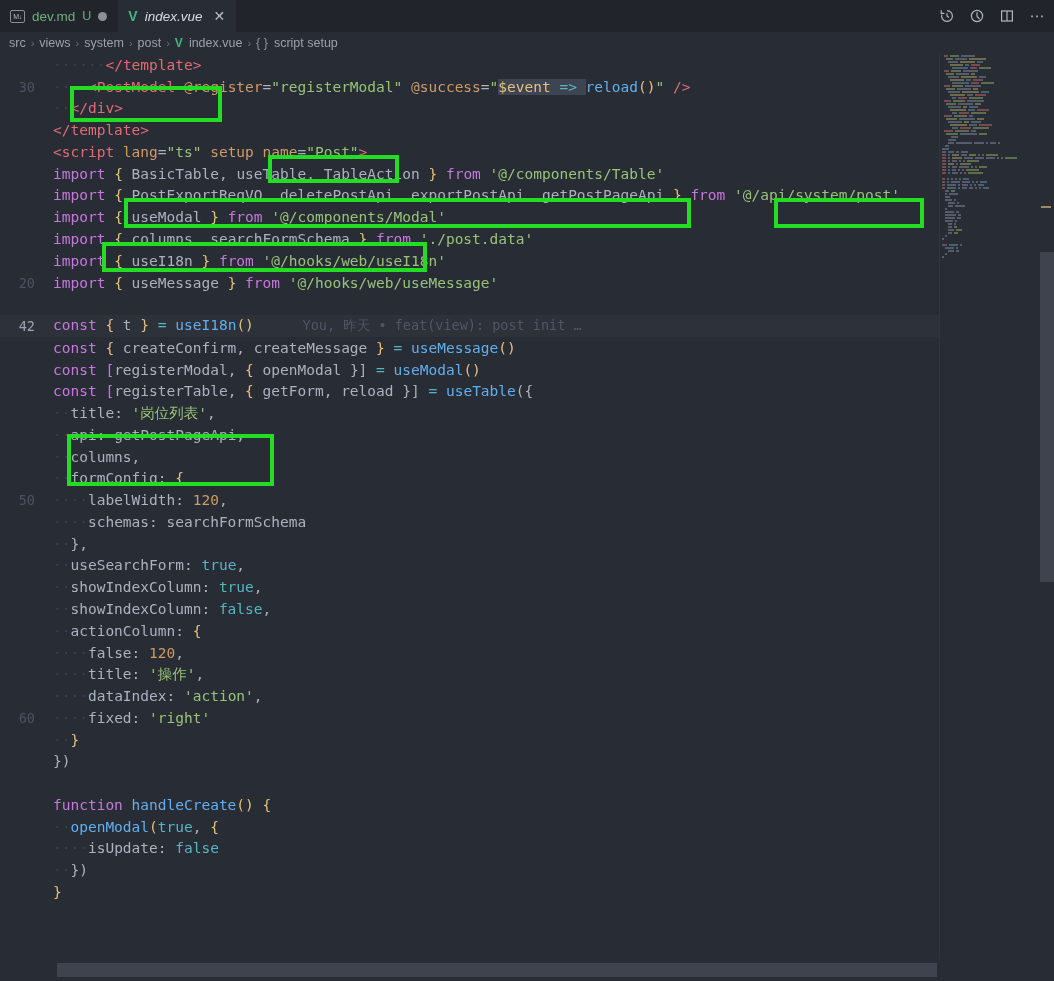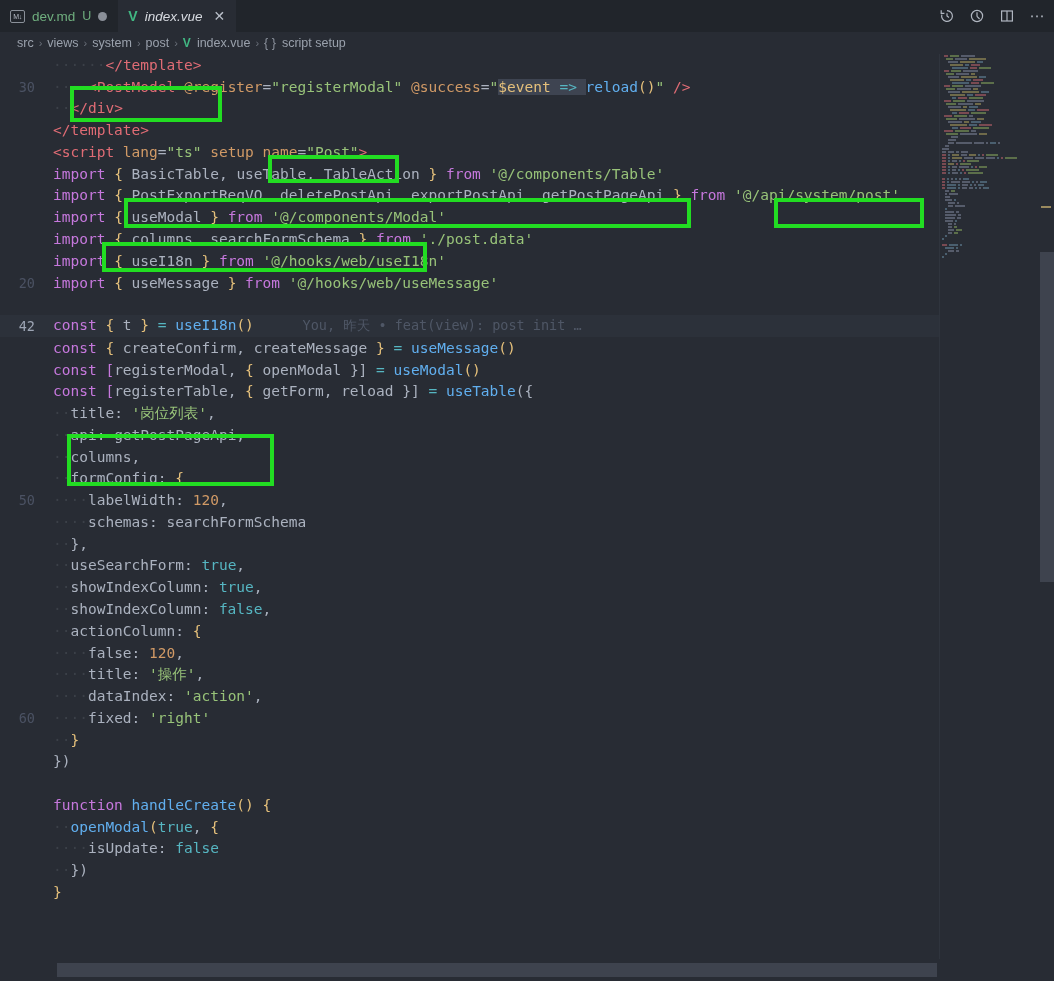--- a/index.html
+++ b/index.html
@@ -75,21 +75,21 @@
     display: flex; align-items: center; justify-content: center;
     color: #b0b6c0;
   }
 
   
   .breadcrumb {
     position: absolute; left: 0; top: 32px;
     width: 1054px; height: 22px;
     background: #282c34;
     display: flex; align-items: center;
-    padding-left: 14px;
+    padding-left: 6px;
     font-size: 12.5px;
     color: #8b919c;
     gap: 0px;
   }
   .crumb { padding: 0 3px; color: #9aa1ac; white-space: nowrap; }
   .crumb-sep { color: #6b717b; padding: 0 2px; font-size: 11px; }
   .crumb-icon { color: #41b883; font-weight: bold; font-size: 12px; padding: 0 3px; }
   .crumb-brace { color: #8b919c; }
 
   

